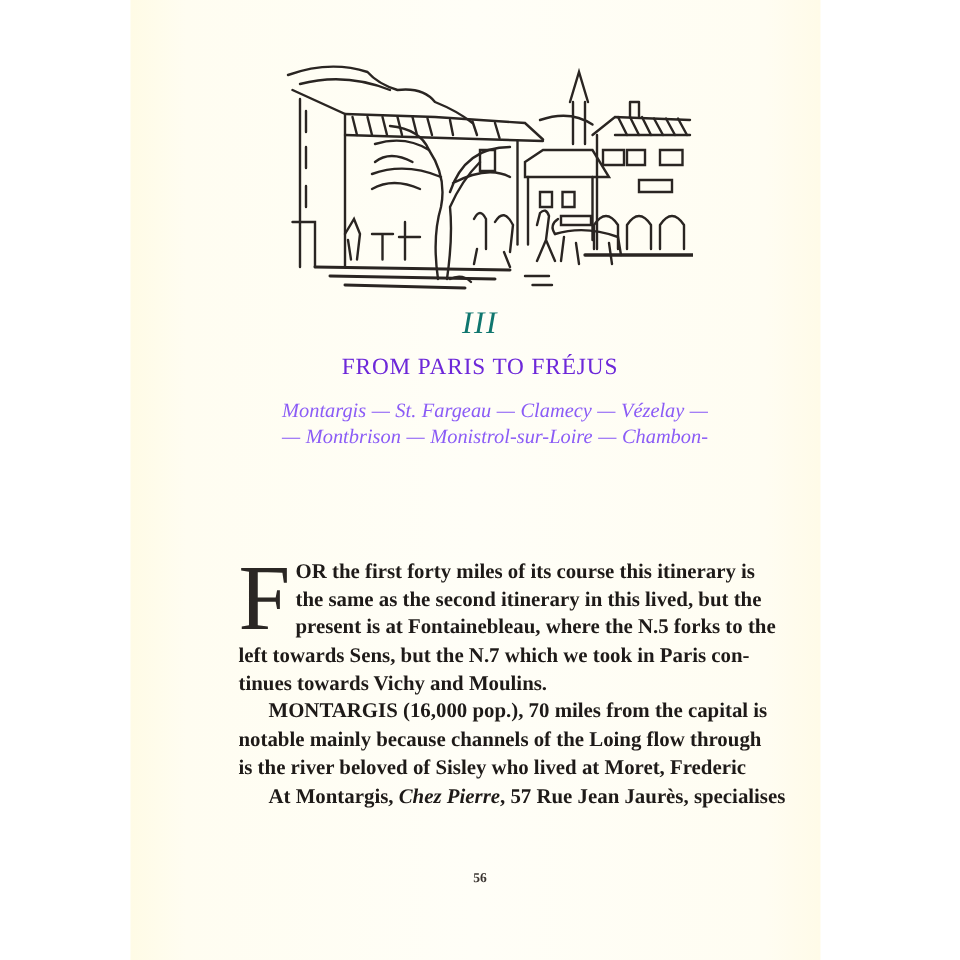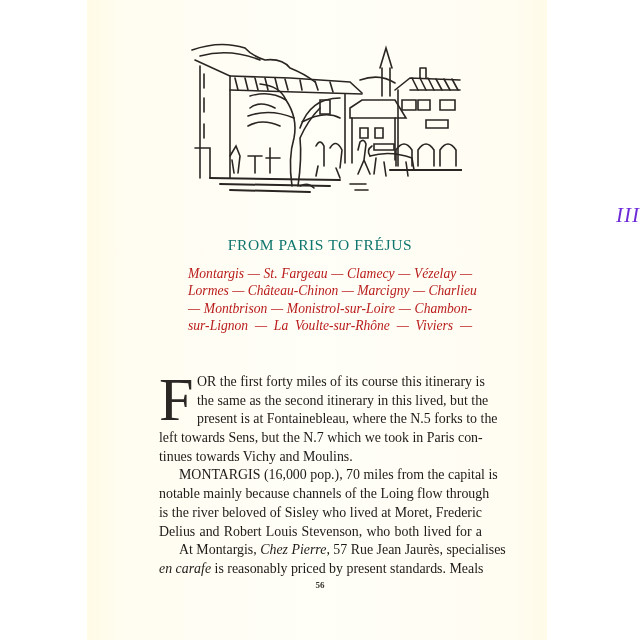--- a/index.html
+++ b/index.html
@@ -11,37 +11,37 @@
   }
   .page {
     position:absolute; left:87px; top:0; width:460px; height:640px;
     background:linear-gradient(90deg,#fffbe6 0%,#fffdf1 8%,#fffef7 50%,#fffdf2 92%,#fffbe8 100%);
   }
   .illustration {
     position:absolute; left:190px; top:38px; width:272px; height:160px;
   }
   .illustration svg { width:100%; height:100%; display:block; }
   .chapter-num {
-    position:absolute; left:0; width:640px; top:203px; text-align:right;
-    font-style:italic; font-size:21px; letter-spacing:1px; color:#6d28d9;
+    position:absolute; left:0; width:640px; top:203px; text-align:center;
+    font-style:italic; font-size:21px; letter-spacing:1px; color:#0f766e;
   }
   .chapter-title {
     position:absolute; left:0; width:640px; top:236px; text-align:center;
-    font-size:15.5px; letter-spacing:0.6px; color:#0f766e;
+    font-size:15.5px; letter-spacing:0.6px; color:#6d28d9;
   }
   .itinerary {
     position:absolute; left:188px; top:265px; width:284px;
-    font-style:italic; font-size:13.6px; line-height:17.4px; color:#b91c1c;
+    font-style:italic; font-size:13.6px; line-height:17.4px; color:#8b5cf6;
   }
   .itinerary .line { display:block; text-align:justify; text-align-last:justify; white-space:nowrap; }
   .body-text {
     position:absolute; left:159px; top:373px; width:323px;
     font-size:13.9px; line-height:18.7px; color:#1e1a18;
   }
-  .body-text .ln { display:block; text-align:justify; text-align-last:justify; white-space:nowrap; height:18.7px; }
+  .body-text .ln { display:block; text-align:justify; text-align-last:justify; white-space:nowrap; height:18.7px;font-weight:bold; }
   .body-text .ln.last { text-align-last:left; }
   .body-text .ind { padding-left:20px; }
   .dropcap-wrap { position:relative; }
   .dropcap {
     position:absolute; left:0; top:-2px; font-size:62px; line-height:56px; color:#2b2724;
   }
   .dc-ln { padding-left:38px; }
   .page-number {
     position:absolute; left:0; width:640px; top:580px; text-align:center;
     font-size:9px; font-weight:bold; color:#3a3430;
@@ -114,39 +114,35 @@
       <path d="M160 146 L176 146 M165 152 L178 152"></path>
     </g>
   </svg>
 </div>
 
 <div class="chapter-num">III</div>
 <div class="chapter-title">FROM PARIS TO FRÉJUS</div>
 
 <div class="itinerary">
   <span class="line">Montargis — St. Fargeau — Clamecy — Vézelay —</span>
-  <span class="line">Lormes — Château-Chinon — Marcigny — Charlieu</span>
   <span class="line">— Montbrison — Monistrol-sur-Loire — Chambon-</span>
-  <span class="line">sur-Lignon — La Voulte-sur-Rhône — Viviers —</span>
 </div>
 
 <div class="body-text">
   <div class="dropcap-wrap">
     <span class="dropcap">F</span>
     <span class="ln dc-ln">OR the first forty miles of its course this itinerary is</span>
     <span class="ln dc-ln">the same as the second itinerary in this lived, but the</span>
     <span class="ln dc-ln">present is at Fontainebleau, where the N.5 forks to the</span>
     <span class="ln">left towards Sens, but the N.7 which we took in Paris con-</span>
     <span class="ln last">tinues towards Vichy and Moulins.</span>
   </div>
   <div>
     <span class="ln ind">MONTARGIS (16,000 pop.), 70 miles from the capital is</span>
     <span class="ln">notable mainly because channels of the Loing flow through</span>
     <span class="ln">is the river beloved of Sisley who lived at Moret, Frederic</span>
-    <span class="ln">Delius and Robert Louis Stevenson, who both lived for a</span>
   </div>
   <div>
     <span class="ln ind"><span>At Montargis, </span><i>Chez Pierre</i><span>, 57 Rue Jean Jaurès, specialises</span></span>
-    <span class="ln"><i>en carafe</i><span> is reasonably priced by present standards. Meals</span></span>
   </div>
 </div>
 
 <div class="page-number">56</div>
 
 </body></html>

